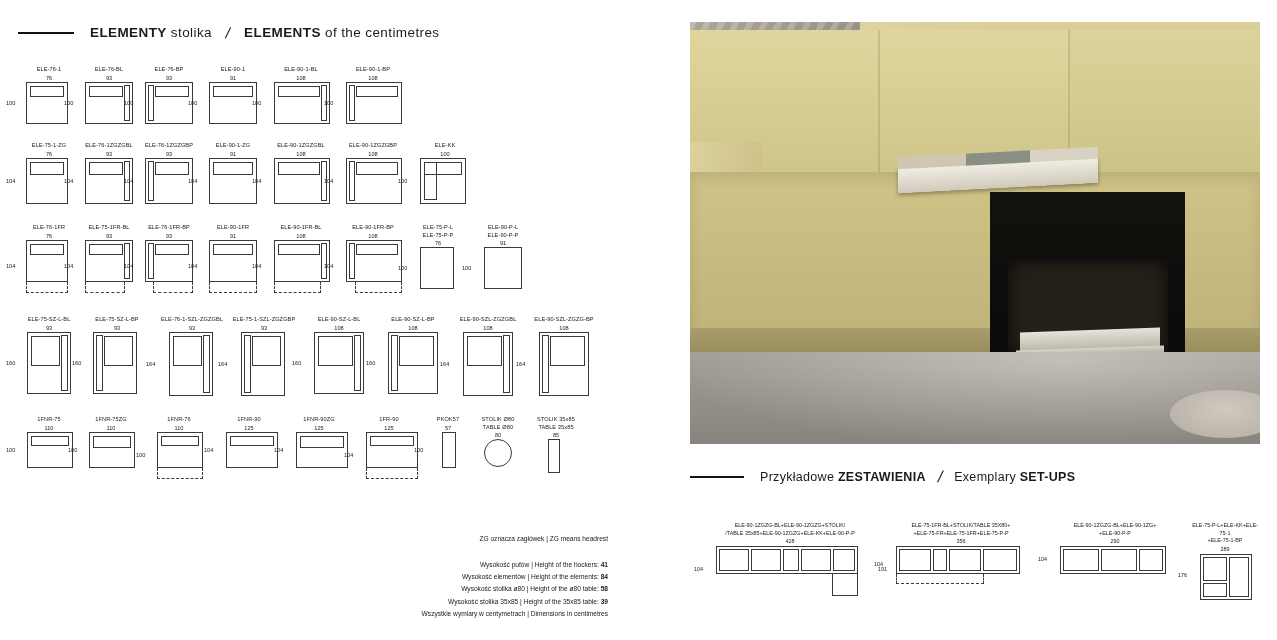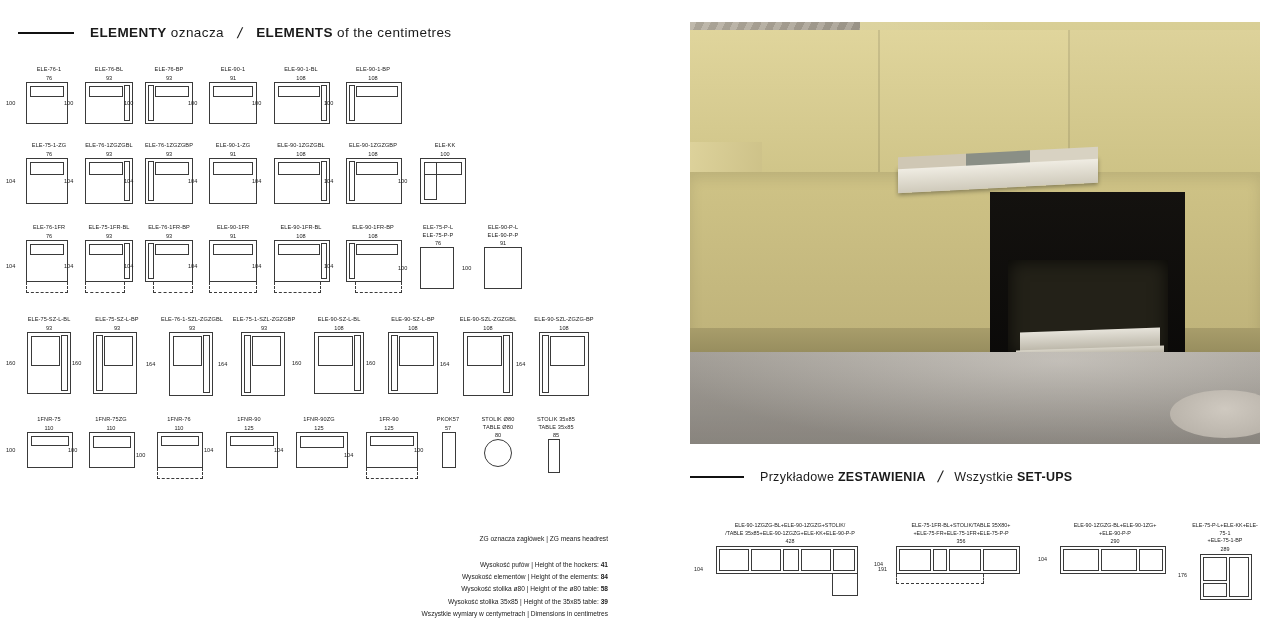--- a/index.html
+++ b/index.html
@@ -104,21 +104,21 @@
 </head>
 <body>
 
 <div class="page">
 
   <div class="left">
 
     <div class="hdr">
       <div class="rule"></div>
       <div class="t1">
-        <b>ELEMENTY</b><span> oznacza</span>
+        <b>ELEMENTY</b><span> stolika</span>
       </div>
       <div class="slash">/</div>
       <div class="t2">
         <b>ELEMENTS</b><span> of the centimetres</span>
       </div>
     </div>
 
     <div class="grid">
 
       <div class="row" style="height:72px;">
@@ -588,21 +588,21 @@
       <div class="rugcircle"></div>
     </div>
 
     <div class="sub">
       <div class="rule"></div>
       <div class="t">
         <span>Przykładowe </span><b>ZESTAWIENIA</b>
       </div>
       <div class="slash">/</div>
       <div class="t">
-        <span>Wszystkie </span><b>SET-UPS</b>
+        <span>Exemplary </span><b>SET-UPS</b>
       </div>
     </div>
 
     <div class="setups">
 
       <div class="setup" style="left:16px;width:168px;">
         <div class="cap">ELE-90-1ZGZG-BL+ELE-90-1ZGZG+STOLIK/
 /TABLE 35x85+ELE-90-1ZGZG+ELE-KK+ELE-90-P-P</div>
         <div class="wd">428</div>
         <div class="sb">

